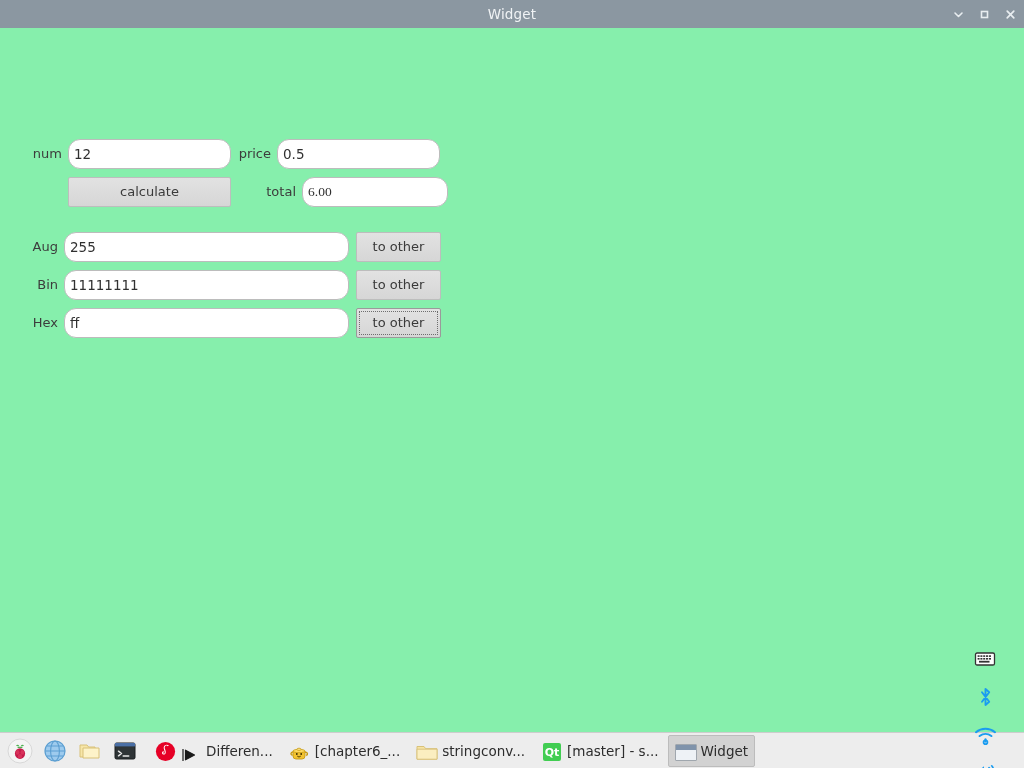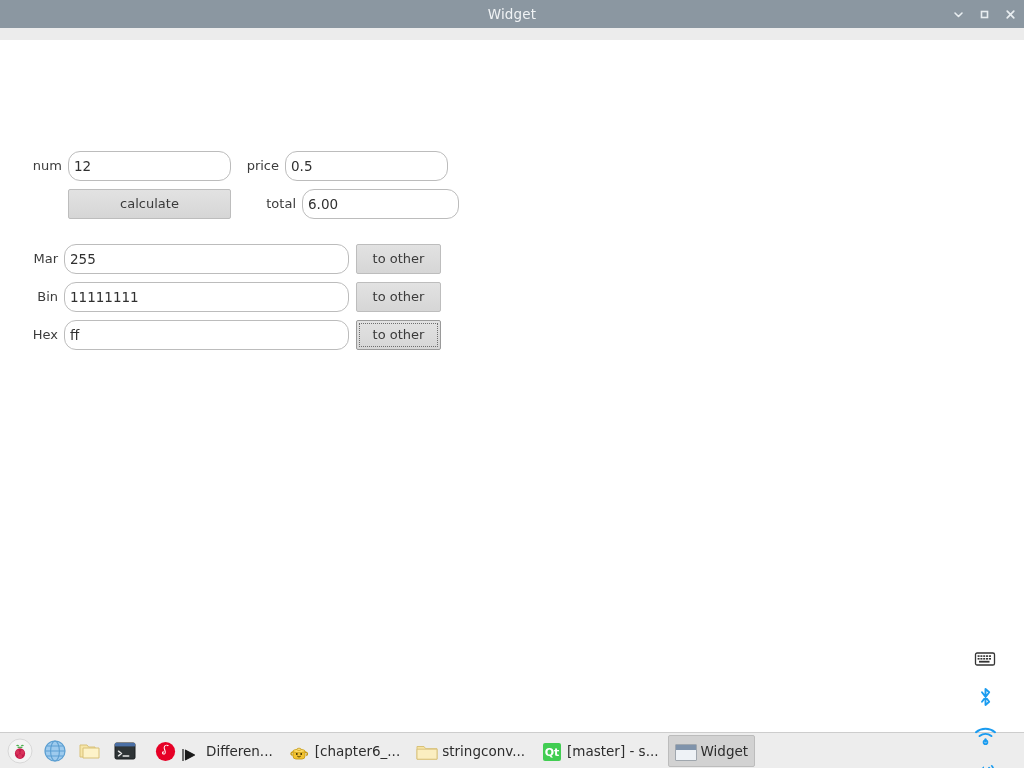--- a/index.html
+++ b/index.html
@@ -48,24 +48,24 @@
     display: flex;
     align-items: center;
     justify-content: center;
     color: #e8edf0;
   }
   .wbtn svg { display: block; }
 
   
   .client {
     position: absolute;
-    top: 40px; left: 0;
+    top: 28px; left: 0;
     width: 1024px;
     height: 704px;
-    background: #ffffff;
+    background: #86efac;
   }
 
   
   .form-top {
     position: absolute;
     left: 24px;
     top: 111px;
   }
   .row {
     display: flex;
@@ -75,41 +75,41 @@
   }
   .lbl {
     text-align: right;
     padding-right: 6px;
     font-size: 13px;
     color: #3c3c3c;
     line-height: 30px;
     white-space: nowrap;
   }
   .lbl-num   { width: 38px; }
-  .lbl-price { width: 40px; padding-left: 8px; }
+  .lbl-price { width: 40px; }
   .lbl-total { width: 40px; padding-left: 25px; }
   .lbl-conv  { width: 34px; }
 
   .field {
     box-sizing: border-box;
     height: 30px;
     background: #ffffff;
     border: 1px solid #bcbcbc;
     border-radius: 12px;
     padding: 0 5px;
     font-family: "DejaVu Sans", "Liberation Sans", sans-serif;
     font-size: 13.5px;
     color: #303030;
     line-height: 28px;
     outline: none;
     display: block;
   }
   .field-num   { width: 163px; }
   .field-price { width: 163px; }
-  .field-total { width: 157px; }
+  .field-total { width: 146px; font-family: Liberation Serif, serif; }
   .field-conv  { width: 285px; }
 
   .btn {
     box-sizing: border-box;
     height: 30px;
     border: 1px solid #bdbdbd;
     border-radius: 2px;
     background: linear-gradient(to bottom, #e2e2e2 0%, #d6d6d6 100%);
     font-family: "DejaVu Sans", "Liberation Sans", sans-serif;
     font-size: 13px;
@@ -262,21 +262,21 @@
     </div>
     <div class="row">
       <button class="btn btn-calculate">calculate</button>
       <span class="lbl lbl-total">total</span>
       <input class="field field-total" type="text" value="6.00" style="">
     </div>
   </div>
 
   <div class="form-conv">
     <div class="row">
-      <span class="lbl lbl-conv">Mar</span>
+      <span class="lbl lbl-conv">Aug</span>
       <input class="field field-conv" type="text" value="255" style="">
       <button class="btn btn-toother">to other</button>
     </div>
     <div class="row">
       <span class="lbl lbl-conv">Bin</span>
       <input class="field field-conv" type="text" value="11111111" style="">
       <button class="btn btn-toother">to other</button>
     </div>
     <div class="row">
       <span class="lbl lbl-conv">Hex</span>

